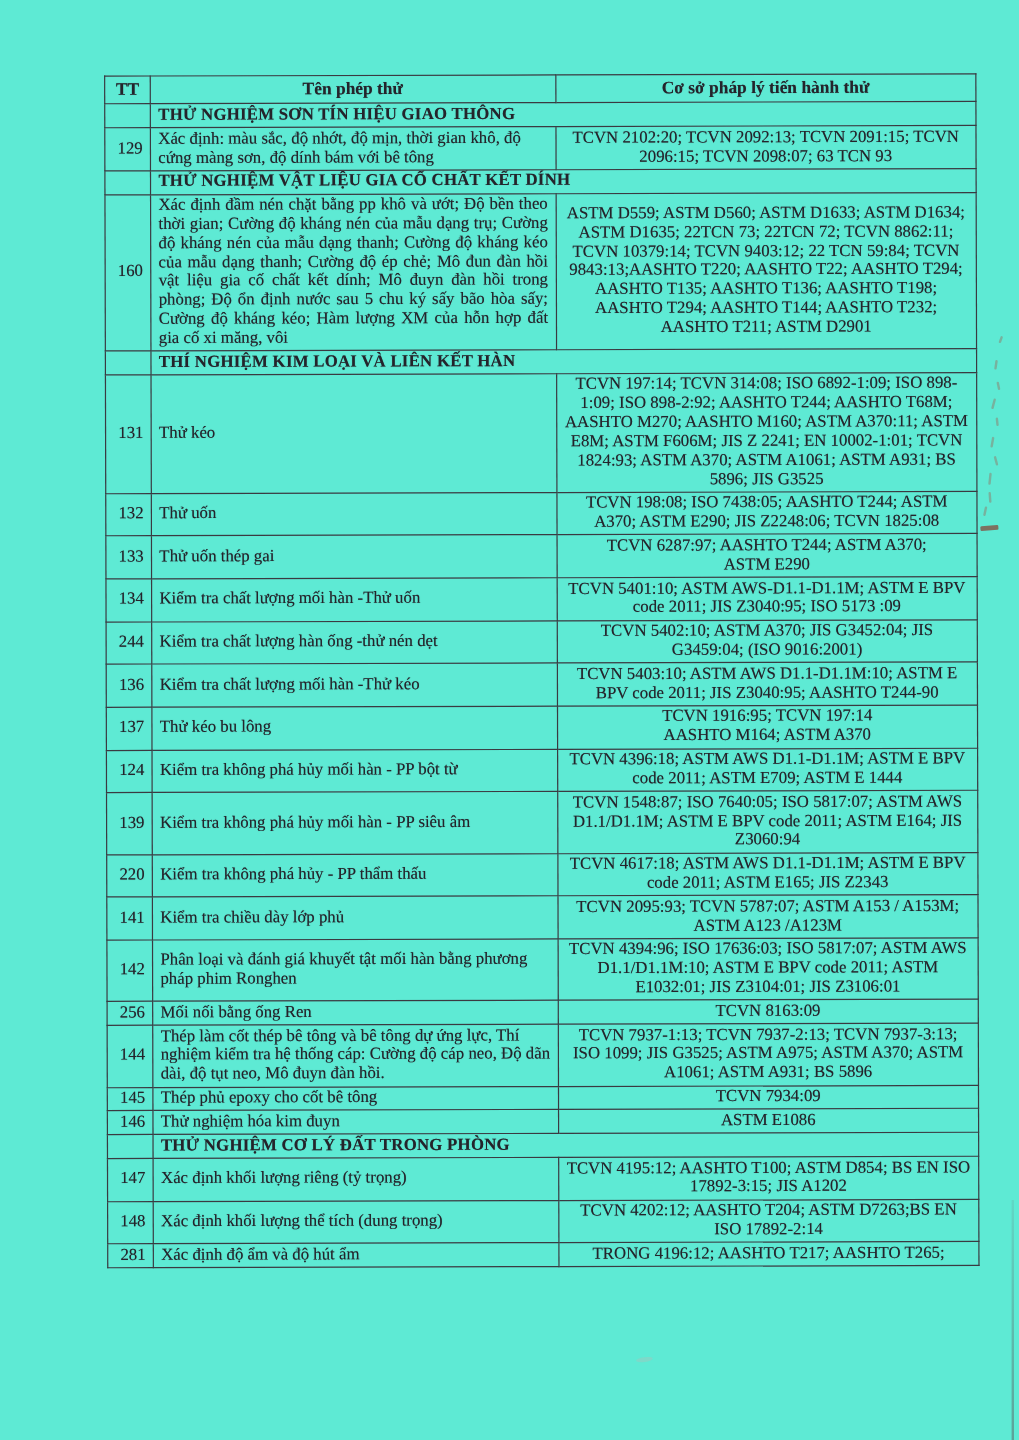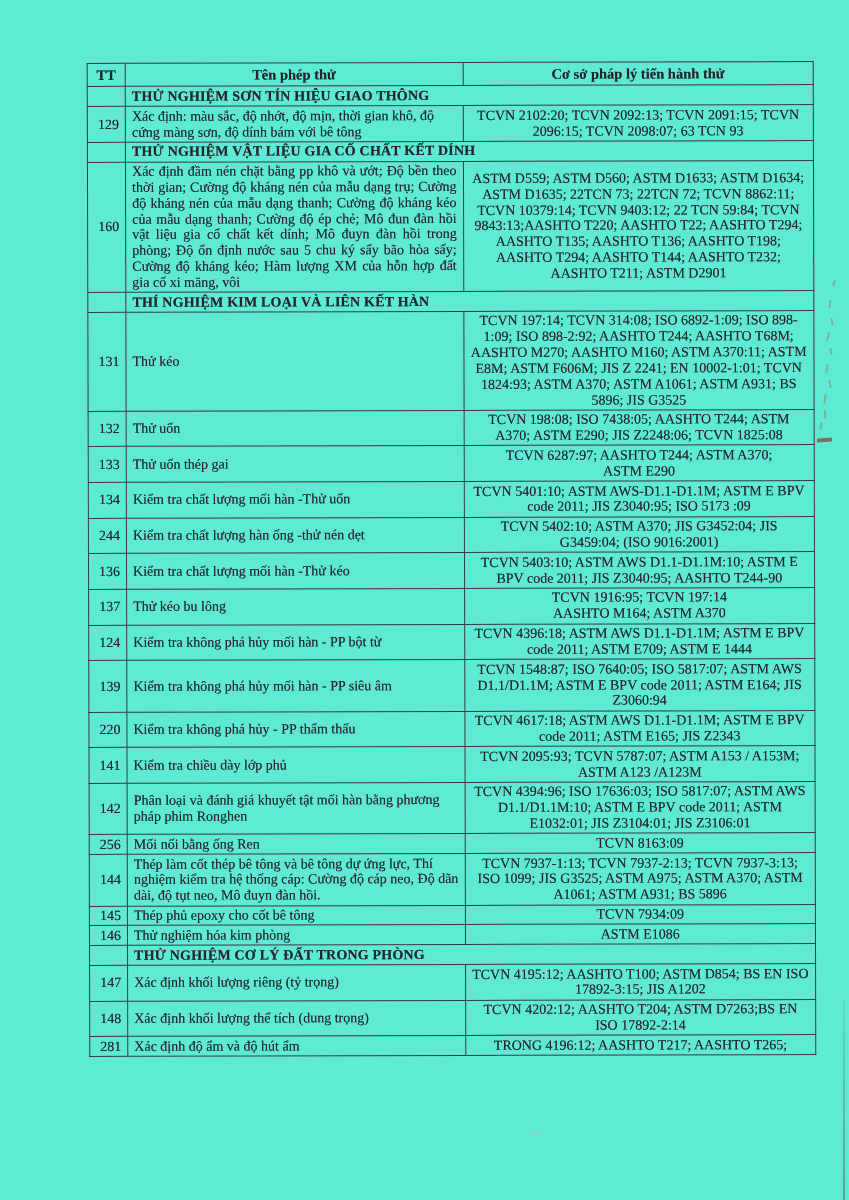--- a/index.html
+++ b/index.html
@@ -155,21 +155,21 @@
           <td class="cell-name">Thép làm cốt thép bê tông và bê tông dự ứng lực, Thí nghiệm kiểm tra hệ thống cáp: Cường độ cáp neo, Độ dãn dài, độ tụt neo, Mô đuyn đàn hồi.</td>
           <td class="cell-basis">TCVN 7937-1:13; TCVN 7937-2:13; TCVN 7937-3:13; ISO 1099; JIS G3525; ASTM A975; ASTM A370; ASTM A1061; ASTM A931; BS 5896</td>
         </tr>
         <tr>
           <td class="cell-tt">145</td>
           <td class="cell-name">Thép phủ epoxy cho cốt bê tông</td>
           <td class="cell-basis">TCVN 7934:09</td>
         </tr>
         <tr>
           <td class="cell-tt">146</td>
-          <td class="cell-name">Thử nghiệm hóa kim phòng</td>
+          <td class="cell-name">Thử nghiệm hóa kim đuyn</td>
           <td class="cell-basis">ASTM E1086</td>
         </tr>
         <tr>
           <td class="cell-tt"></td>
           <td class="section-cell" colspan="2">THỬ NGHIỆM CƠ LÝ ĐẤT TRONG PHÒNG</td>
         </tr>
         <tr>
           <td class="cell-tt">147</td>
           <td class="cell-name">Xác định khối lượng riêng (tỷ trọng)</td>
           <td class="cell-basis">TCVN 4195:12; AASHTO T100; ASTM D854; BS EN ISO 17892-3:15; JIS A1202</td>

